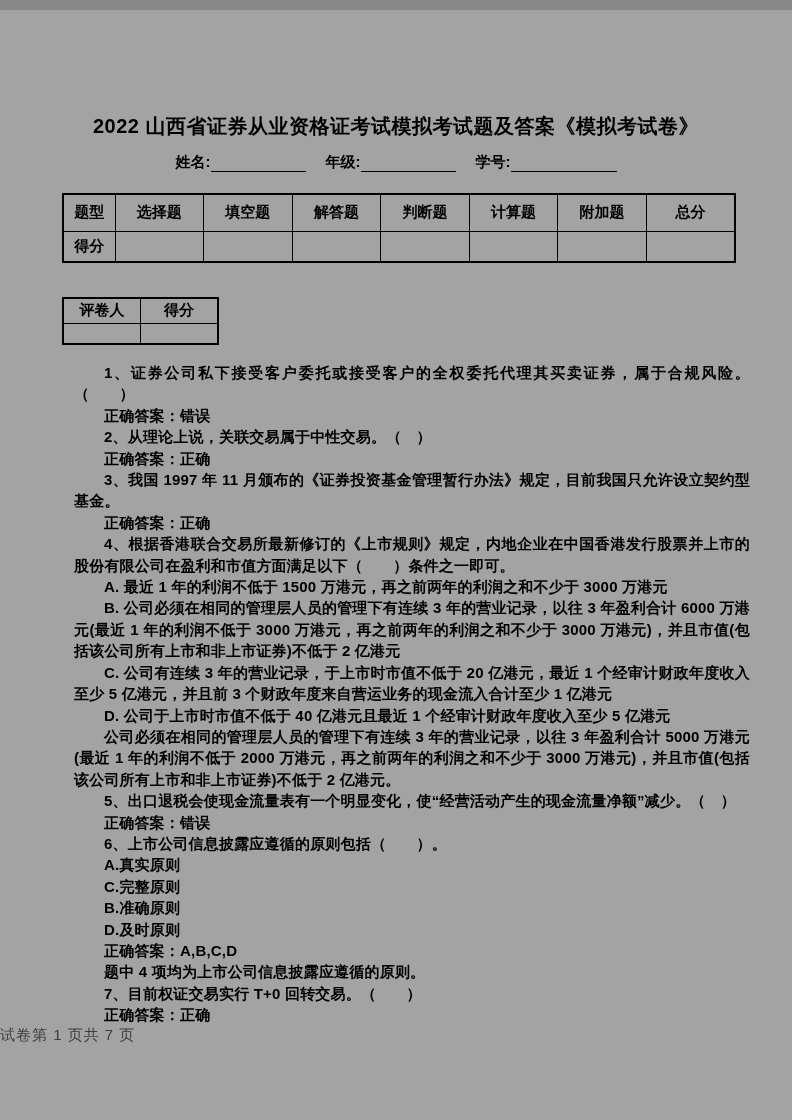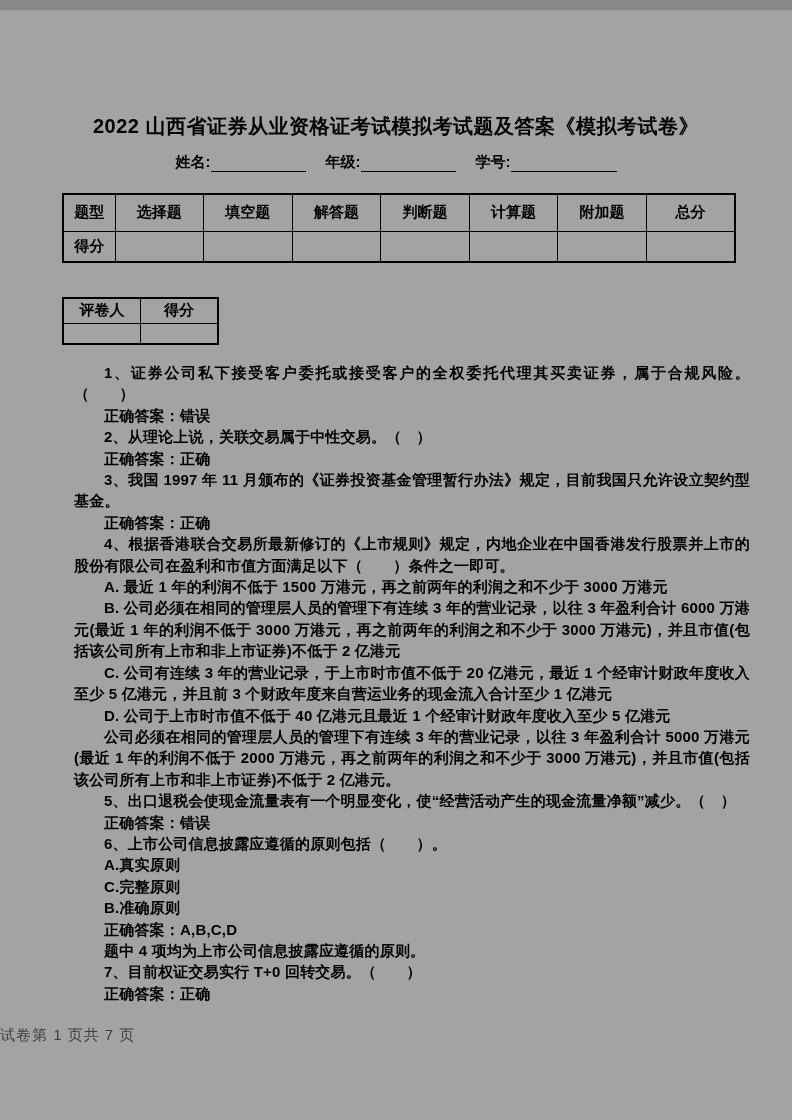--- a/index.html
+++ b/index.html
@@ -183,20 +183,21 @@
     <p>B. 公司必须在相同的管理层人员的管理下有连续 3 年的营业记录，以往 3 年盈利合计 6000 万港元(最近 1 年的利润不低于 3000 万港元，再之前两年的利润之和不少于 3000 万港元)，并且市值(包括该公司所有上市和非上市证券)不低于 2 亿港元</p>
     <p>C. 公司有连续 3 年的营业记录，于上市时市值不低于 20 亿港元，最近 1 个经审计财政年度收入至少 5 亿港元，并且前 3 个财政年度来自营运业务的现金流入合计至少 1 亿港元</p>
     <p>D. 公司于上市时市值不低于 40 亿港元且最近 1 个经审计财政年度收入至少 5 亿港元</p>
     <p>公司必须在相同的管理层人员的管理下有连续 3 年的营业记录，以往 3 年盈利合计 5000 万港元(最近 1 年的利润不低于 2000 万港元，再之前两年的利润之和不少于 3000 万港元)，并且市值(包括该公司所有上市和非上市证券)不低于 2 亿港元。</p>
     <p>5、出口退税会使现金流量表有一个明显变化，使“经营活动产生的现金流量净额”减少。（　）</p>
     <p>正确答案：错误</p>
     <p>6、上市公司信息披露应遵循的原则包括（　　）。</p>
     <p>A.真实原则</p>
     <p>C.完整原则</p>
     <p>B.准确原则</p>
+    <p>D.及时原则</p>
     <p>正确答案：A,B,C,D</p>
     <p>题中 4 项均为上市公司信息披露应遵循的原则。</p>
     <p>7、目前权证交易实行 T+0 回转交易。（　　）</p>
     <p>正确答案：正确</p>
   </div>
 
   <div class="page-footer">试卷第 1 页共 7 页</div>
 
 </div>
 

